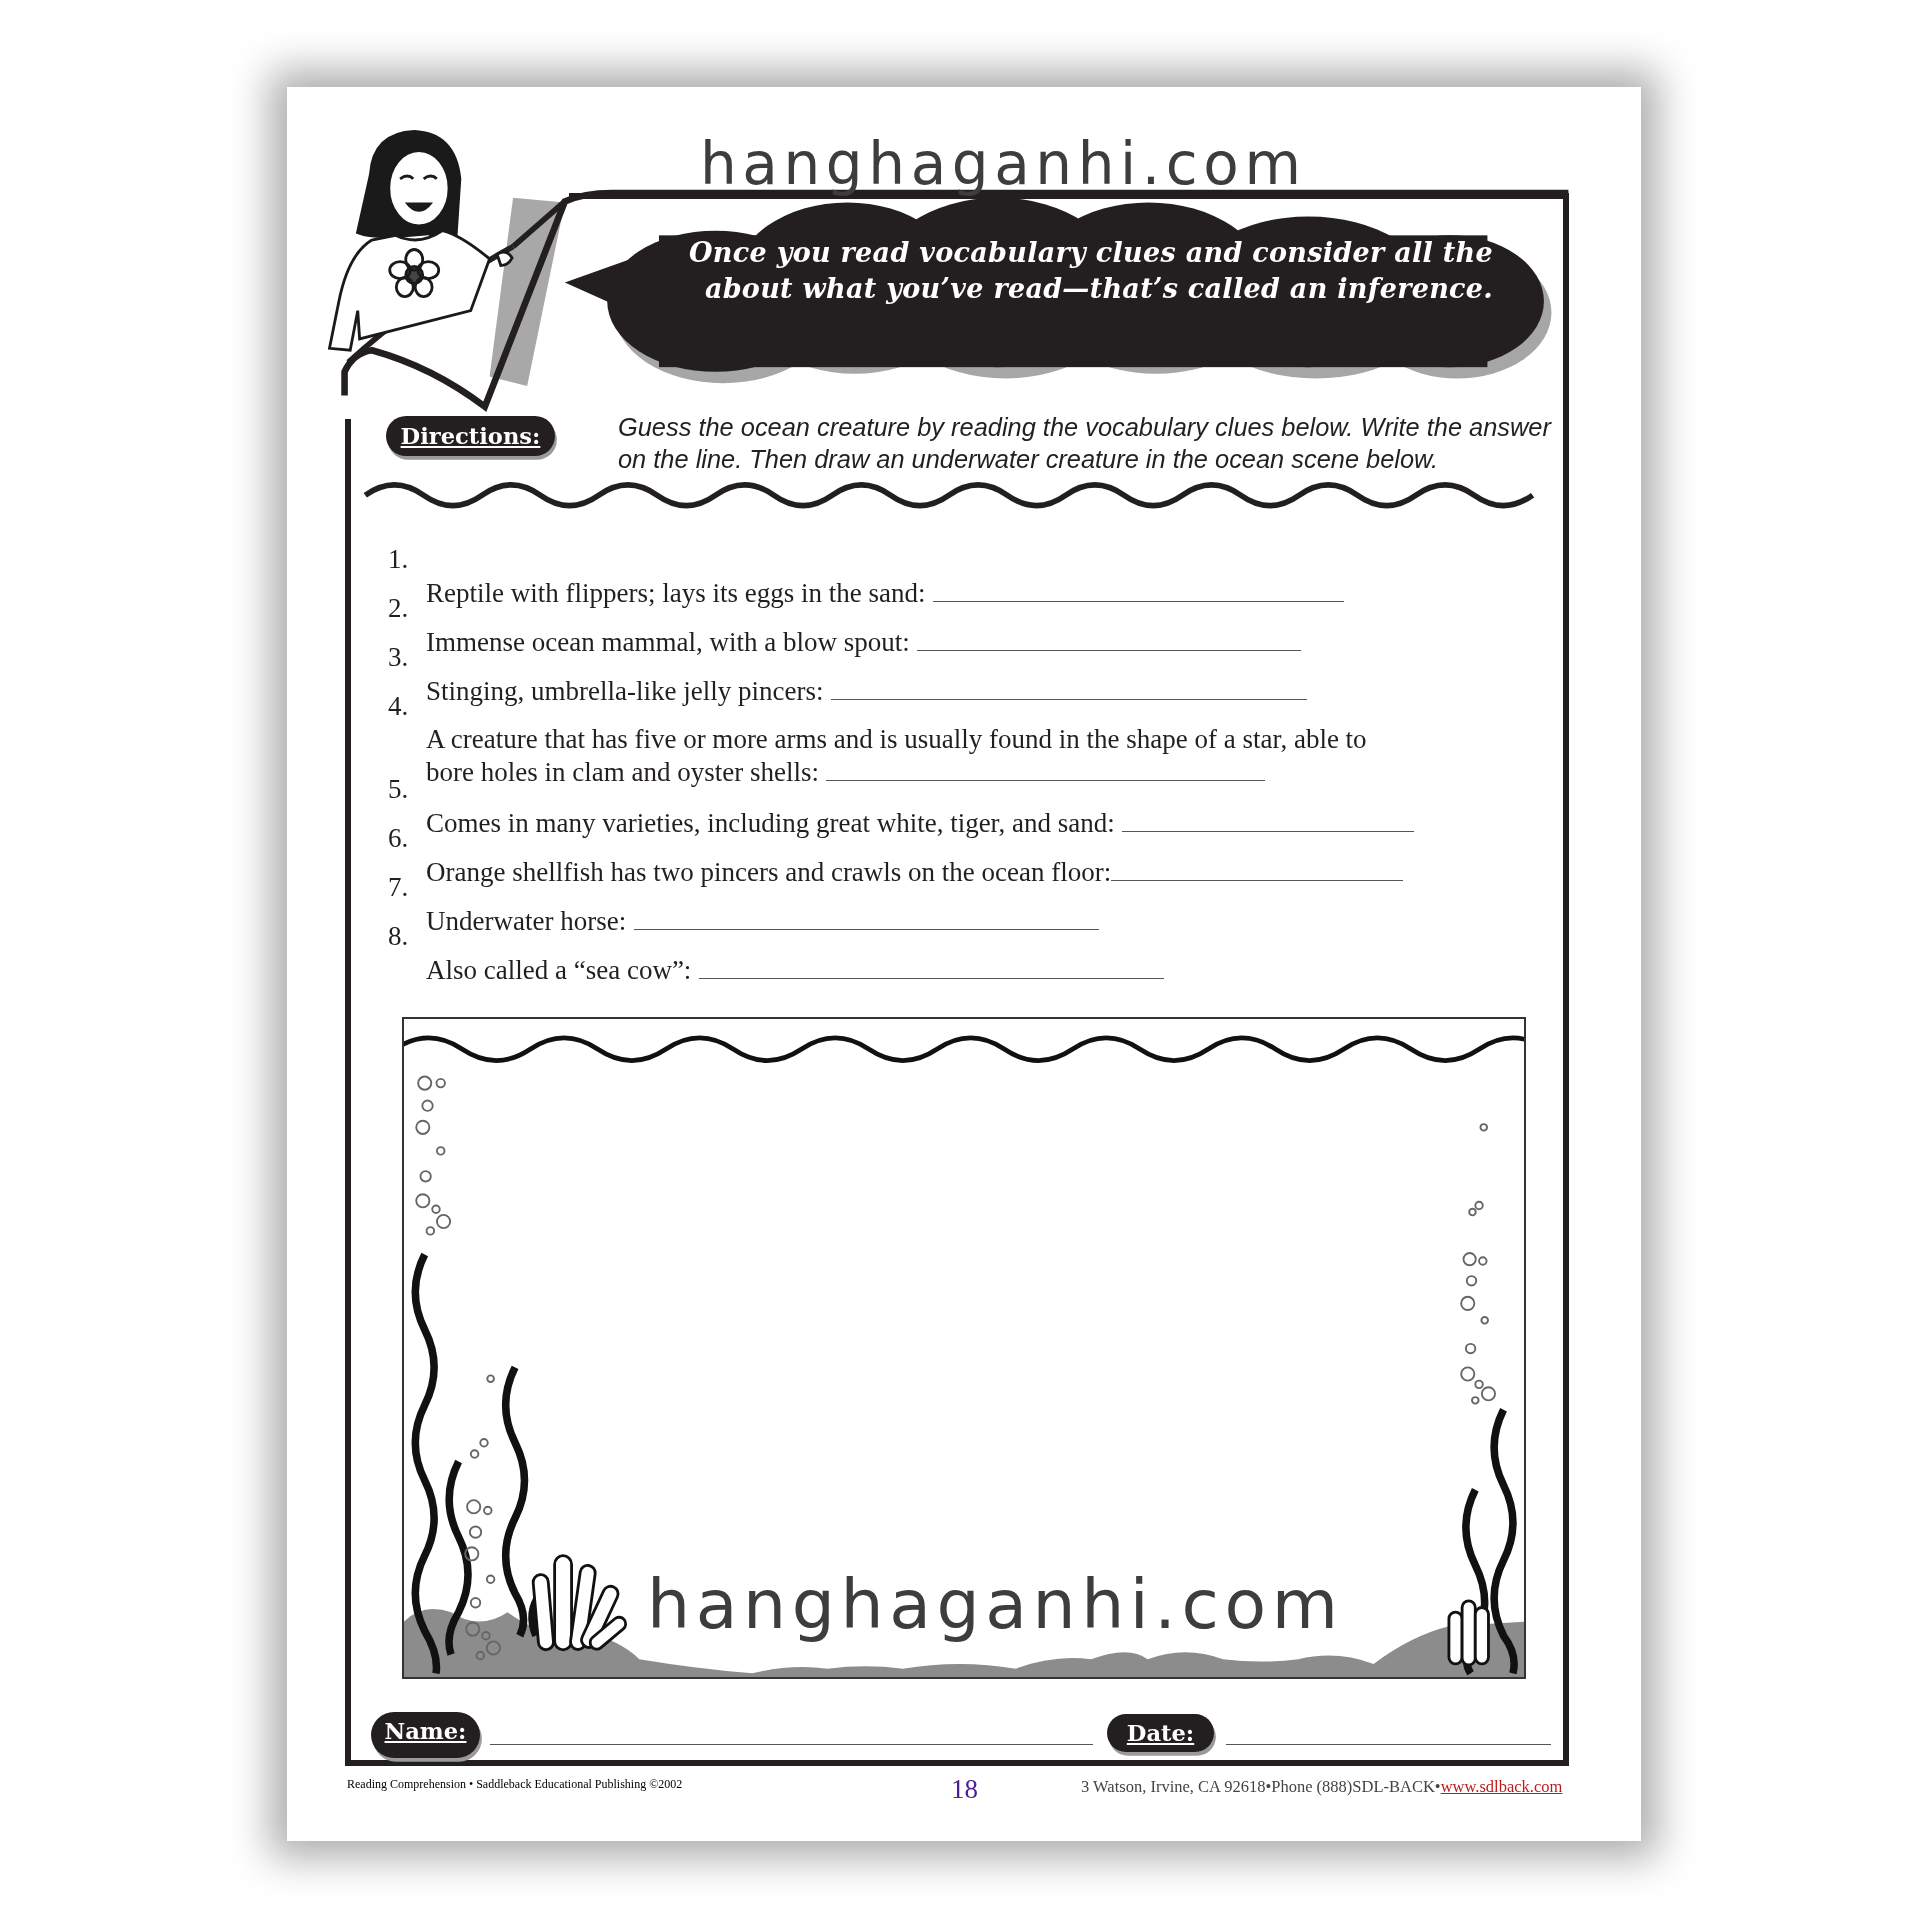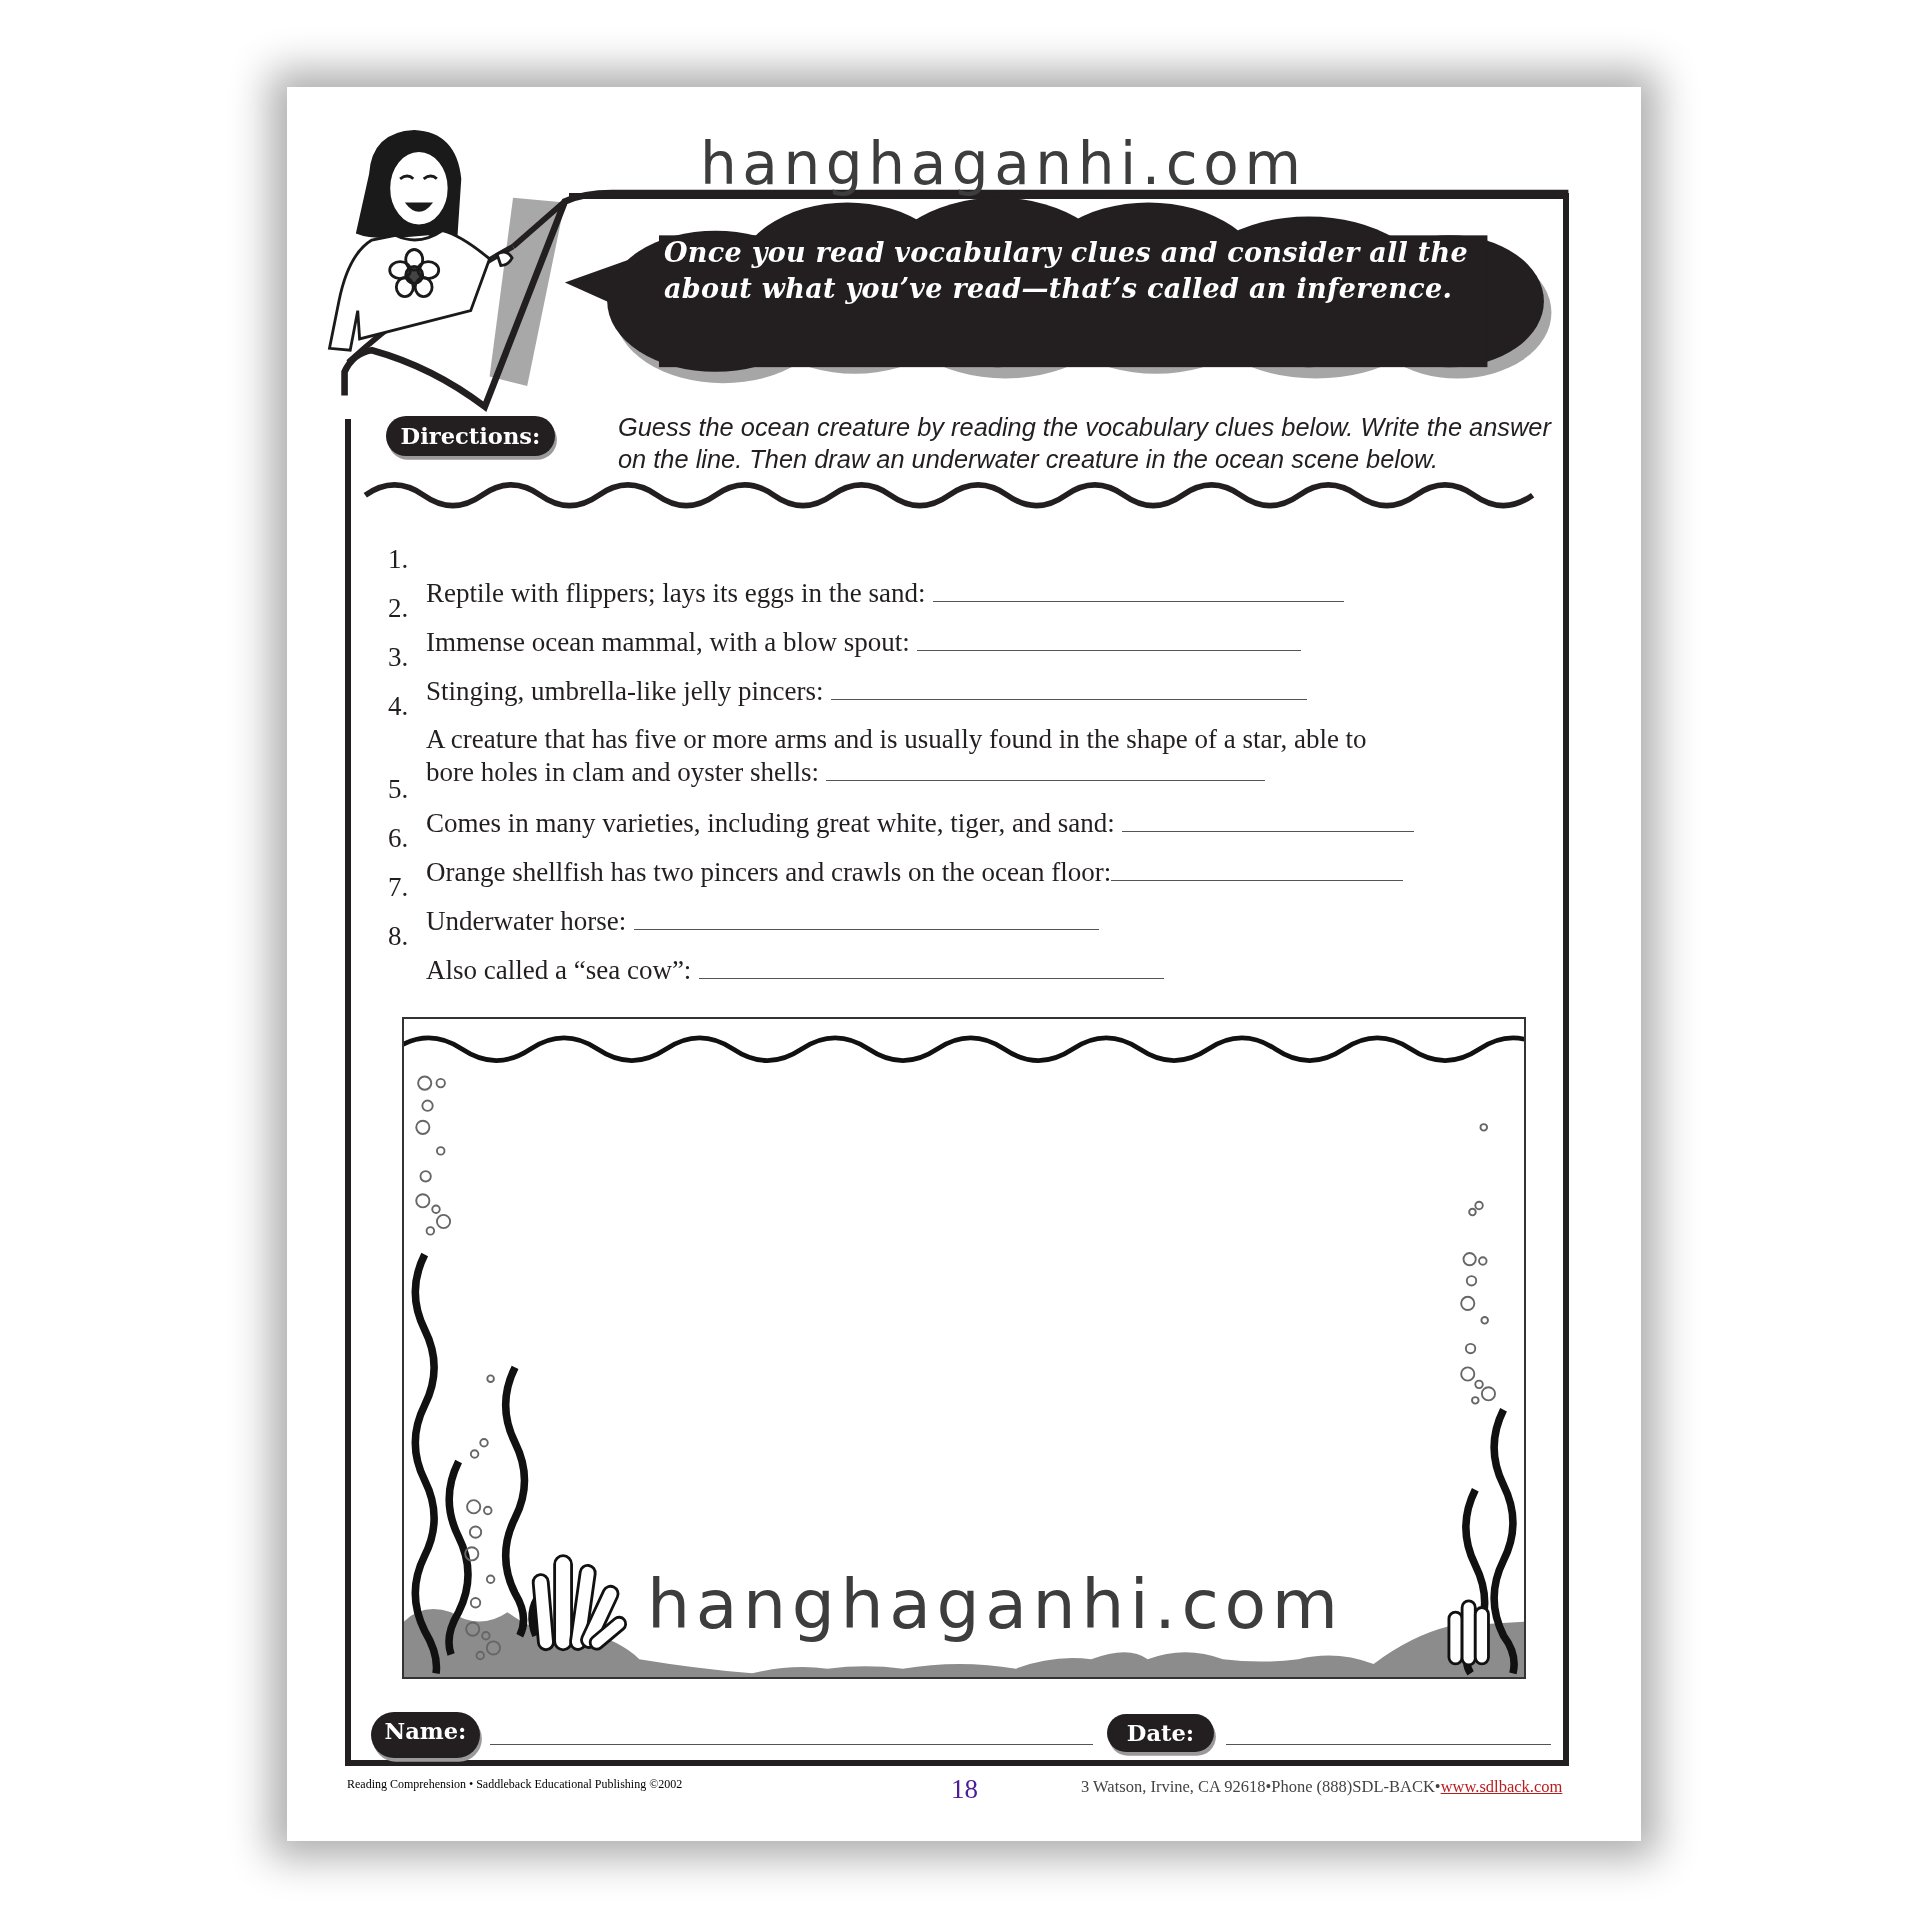--- a/index.html
+++ b/index.html
@@ -19,27 +19,28 @@
   .curl-mask { position:absolute; left:334px; top:184px; width:235px; height:235px; background:#fff; }
   svg.abs { position:absolute; left:0; top:0; overflow:visible; }
   .watermark {
     position:absolute; font-family:"DejaVu Sans", sans-serif; color:#3d3d3d;
     letter-spacing:5.6px; font-weight:400; white-space:nowrap;
   }
   .wm-top { left:700px; top:130px; font-size:58px; }
   .bubble-text {
     position:absolute; left:664px; top:235px; width:829px;
     color:#ffffff; font-family:"DejaVu Serif", serif; font-weight:bold; font-style:italic;
-    font-size:27px; line-height:36px; letter-spacing:0.3px;
+    font-size:27px; line-height:36px; letter-spacing:0.3px;text-align:right;
   }
   .bubble-text div { white-space:nowrap; }
   .pill {
     position:absolute; background:#231f20; color:#ffffff; font-family:"DejaVu Serif", serif;
     font-weight:bold; border-radius:24.5px; text-align:center;
     box-shadow: 1.9px 3.8px 0 #9a9a9a;
+    text-decoration: underline;
   }
   .pill-directions { left:386px; top:416px; width:169px; height:40px; font-size:22.6px; line-height:40px; }
   .pill-name { left:371px; top:1712px; width:109px; height:46px; font-size:22.6px; line-height:38px; }
   .pill-date { left:1107px; top:1714px; width:107px; height:38px; font-size:22.6px; line-height:38px; }
   .directions-text {
     position:absolute; left:582px; top:411px; width:960px;
     font-family:"Liberation Sans", sans-serif; font-style:italic; font-size:25.4px; line-height:32px; color:#231f20;
   }
   .directions-text div { white-space:nowrap;margin-left:36px; }
   .questions { position:absolute; left:388px; top:544px; width:1168px; color:#231f20; font-size:27px; }

